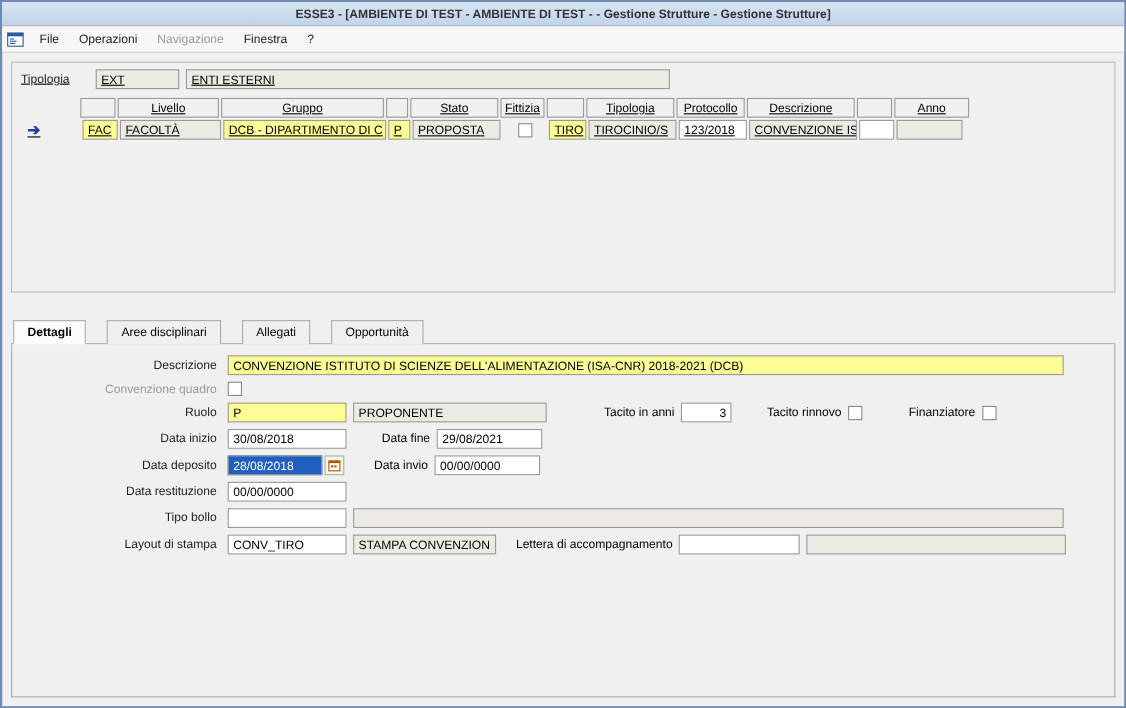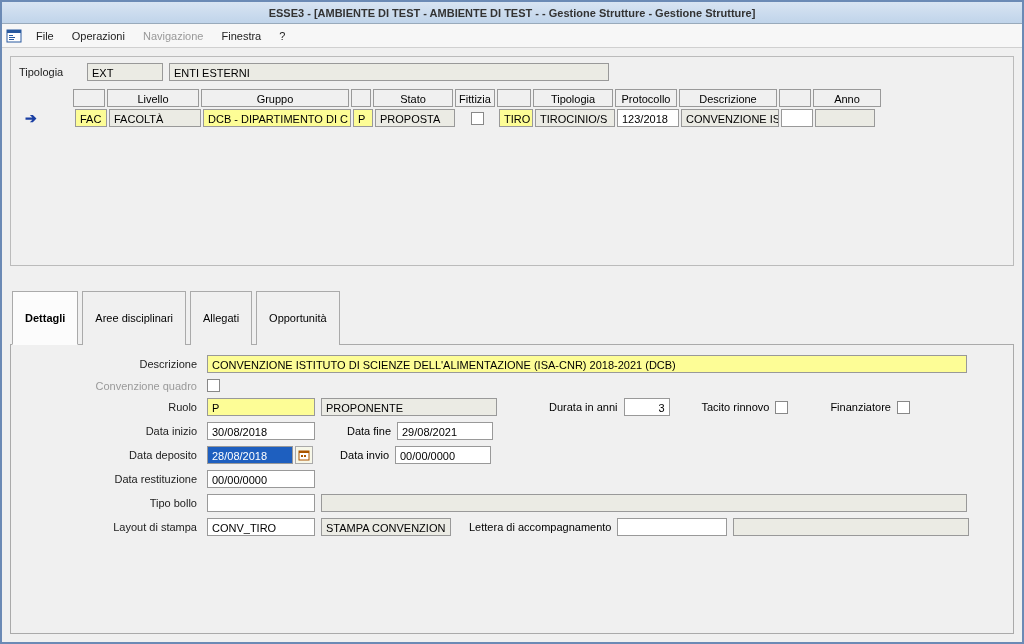--- a/index.html
+++ b/index.html
@@ -6,35 +6,35 @@
   body { margin: 0; padding: 0; background: #f0f0f0; overflow: hidden; }
   .window { width: 1024px; height: 644px; border: 2px solid #6b8ab5; background: #f0f0f0; display: flex; flex-direction: column; }
   .titlebar { background: linear-gradient(to bottom, #d8e4f2, #c0d4ea); height: 22px; display: flex; align-items: center; justify-content: center; border-bottom: 1px solid #9ab; }
   .titlebar-text { color: #333; font-size: 11px; font-weight: bold; }
   .menubar { background: #f7f7f7; height: 24px; display: flex; align-items: center; padding: 0 4px; border-bottom: 1px solid #d0d0d0; gap: 2px; }
   .menubar .app-icon { width: 16px; height: 16px; margin-right: 4px; display: inline-block; }
   .menubar .app-icon svg { width: 16px; height: 16px; }
   .menu-item { padding: 3px 8px; color: #222; cursor: default; }
   .menu-item.disabled { color: #999; }
   .content { flex: 1; padding: 8px; display: flex; flex-direction: column; overflow: hidden; }
-  .header-panel { border: 1px solid #bbb; background: #f0f0f0; padding: 6px 8px 8px 8px; }
+  .header-panel { border: 1px solid #bbb; background: #f0f0f0; padding: 6px 8px 8px 8px; text-decoration: underline; }
   .hrow { display: flex; align-items: center; gap: 6px; margin-bottom: 4px; }
   .hlabel { width: 62px; text-align: left; color: #222; }
   .field { border: 1px solid #999; padding: 2px 4px; height: 18px; line-height: 14px; background: #fff; overflow: hidden; white-space: nowrap; }
   .field.gray { background: #ebebe4; }
   .field.highlight { background: #fdfd96; }
   .field.selected { background: #1e5fbf; color: #fff; }
   .cols-header { display: flex; gap: 2px; margin-top: 8px; padding-left: 54px; }
   .col-head { border: 1px solid #999; background: #f0f0f0; text-align: center; padding: 2px 0; height: 18px; line-height: 14px; }
   .row { display: flex; align-items: center; gap: 2px; margin-top: 2px; }
   .row-arrow { width: 54px; display: flex; justify-content: flex-start; align-items: center; padding-left: 6px; color: #1a3fa3; font-size: 14px; font-weight: bold; }
   .checkbox-cell { width: 28px; height: 18px; display: flex; align-items: center; justify-content: center;}
   .checkbox-box { width: 13px; height: 13px; border: 1px solid #888; background: #fff; }
   .tabs-row { display: flex; gap: 0; margin-top: 24px; border-bottom: 1px solid #aaa; padding-left: 2px; }
-  .tab { border: 1px solid #aaa; border-bottom: none; padding: 20px 12px; background: #f0f0f0; margin-right: 4px; position: relative; top: 1px; cursor: default; }
+  .tab { border: 1px solid #aaa; border-bottom: none; padding: 4px 12px; background: #f0f0f0; margin-right: 19px; position: relative; top: 1px; cursor: default; }
   .tab.active { background: #fcfcfc; font-weight: bold; border-bottom: 1px solid #fcfcfc; }
   .tab-body { border: 1px solid #aaa; border-top: none; background: #f0f0f0; flex: 1; padding: 10px 10px; overflow: hidden; }
   .formrow { display: flex; align-items: center; margin-bottom: 6px; gap: 6px; }
   .formlabel { width: 180px; text-align: right; color: #222; padding-right: 4px; }
   .formlabel.disabled { color: #9a9a9a; }
   .date-wrap { display: flex; align-items: center; }
   .date-btn { width: 18px; height: 18px; border: 1px solid #aaa; background: #f7f7e8; display: flex; align-items: center; justify-content: center; margin-left: 2px; cursor: default;}
   .date-btn svg { width: 12px; height: 12px; }
   .nota-area { border: 1px solid #999; background: #fff; height: 56px; flex: 1; }
   .note-btn { width: 20px; height: 20px; border: 1px solid #aaa; background: #f7f7e8; display: flex; align-items: center; justify-content: center; align-self: flex-start; cursor: default;}
@@ -128,21 +128,21 @@
         <span class="formlabel disabled">Convenzione quadro</span>
         <span class="checkbox-box"></span>
       </div>
 
 
       <div class="formrow">
         <span class="formlabel">Ruolo</span>
         <span class="field highlight" style="width:108px">P</span>
         <span class="field gray" style="width:176px">PROPONENTE</span>
         <span style="width:40px"></span>
-        <span>Durata in anni</span>
+        <span>Tacito in anni</span>
         <span class="field right-align-input" style="width:46px">3</span>
         <span style="width:20px"></span>
         <span>Tacito rinnovo</span>
         <span class="checkbox-box"></span>
         <span style="width:30px"></span>
         <span>Finanziatore</span>
         <span class="checkbox-box"></span>
       </div>
 
       <div class="formrow">

